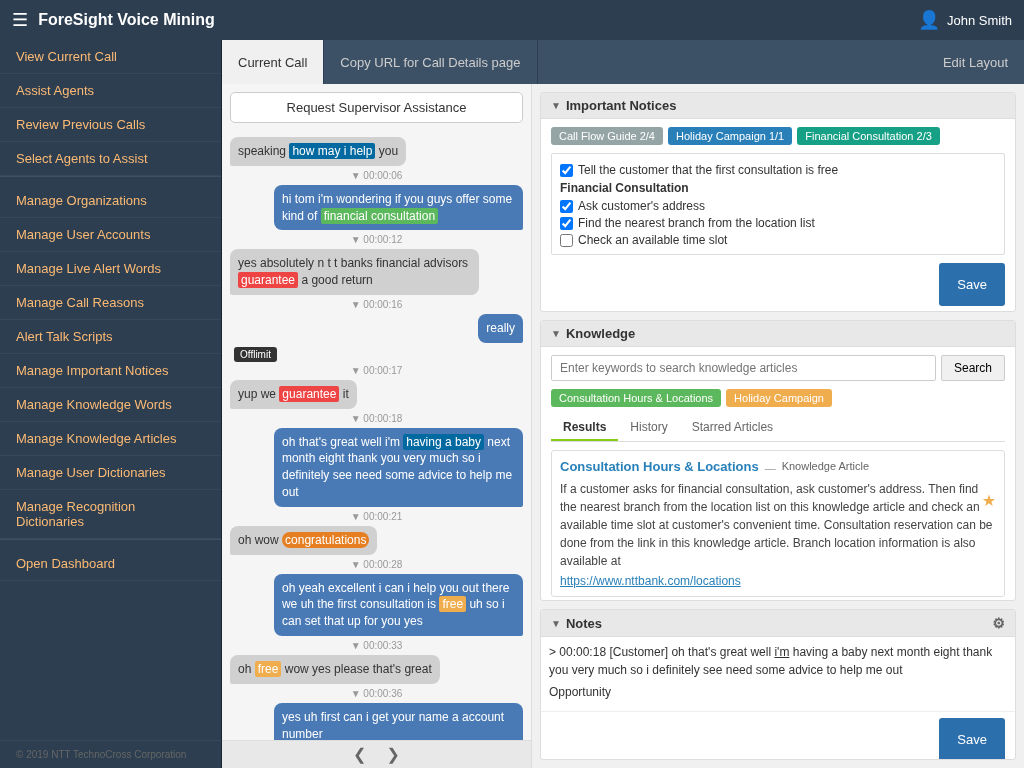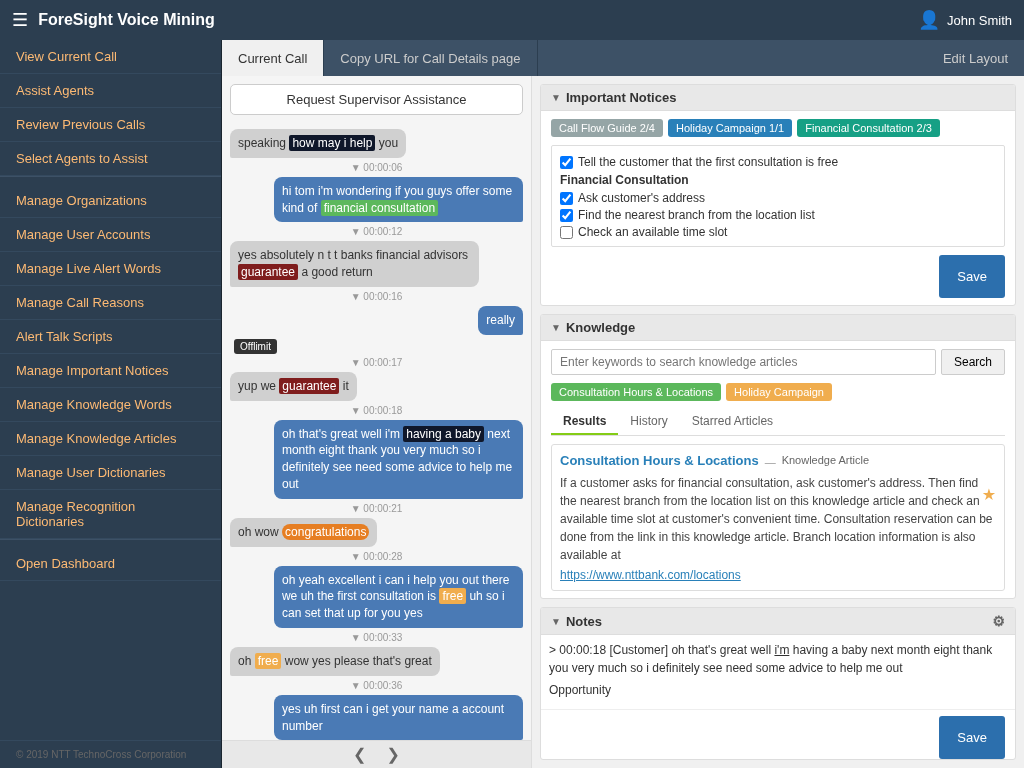--- a/index.html
+++ b/index.html
@@ -44,21 +44,21 @@
     .sidebar-footer { margin-top: auto; padding: 8px 16px; font-size: 10px; color: #666; border-top: 1px solid #34495e; }
 
     
     .main-content { flex: 1; display: flex; flex-direction: column; overflow: hidden; }
 
     
     .tabs-bar {
       background: #3d5166;
       display: flex;
       align-items: stretch;
-      height: 36px;
+      height: 44px;
       justify-content: space-between;
     }
     .tabs-left { display: flex; }
     .tab {
       padding: 0 16px;
       display: flex;
       align-items: center;
       cursor: pointer;
       color: #ccc;
       font-size: 13px;
@@ -113,23 +113,23 @@
       margin: 2px 0;
       padding: 6px 8px;
       border-radius: 8px;
       font-size: 12px;
       line-height: 1.4;
     }
     .msg-agent { background: #d0d0d0; color: #333; margin-right: auto; border-radius: 8px 8px 8px 2px; }
     .msg-customer { background: #4a7ab5; color: white; margin-left: auto; border-radius: 8px 8px 2px 8px; }
     .msg-left-wrap { display: flex; flex-direction: column; align-items: flex-start; }
     .msg-right-wrap { display: flex; flex-direction: column; align-items: flex-end; }
-    .highlight-blue { background: #0f172a; color: white; padding: 1px 3px; border-radius: 2px; }
+    .highlight-blue { background: #0369a1; color: white; padding: 1px 3px; border-radius: 2px; }
     .highlight-green { background: #5cb85c; color: white; padding: 1px 3px; border-radius: 2px; }
-    .highlight-red { background: #7f1d1d; color: white; padding: 1px 3px; border-radius: 2px; }
+    .highlight-red { background: #ef4444; color: white; padding: 1px 3px; border-radius: 2px; }
     .highlight-yellow { background: #f0ad4e; color: white; padding: 1px 3px; border-radius: 2px; }
     .highlight-orange { background: #e67e22; color: white; padding: 1px 3px; border-radius: 8px; }
     .tooltip-label {
       background: #333;
       color: white;
       font-size: 10px;
       padding: 2px 6px;
       border-radius: 3px;
       align-self: flex-start;
       margin-left: 4px;

